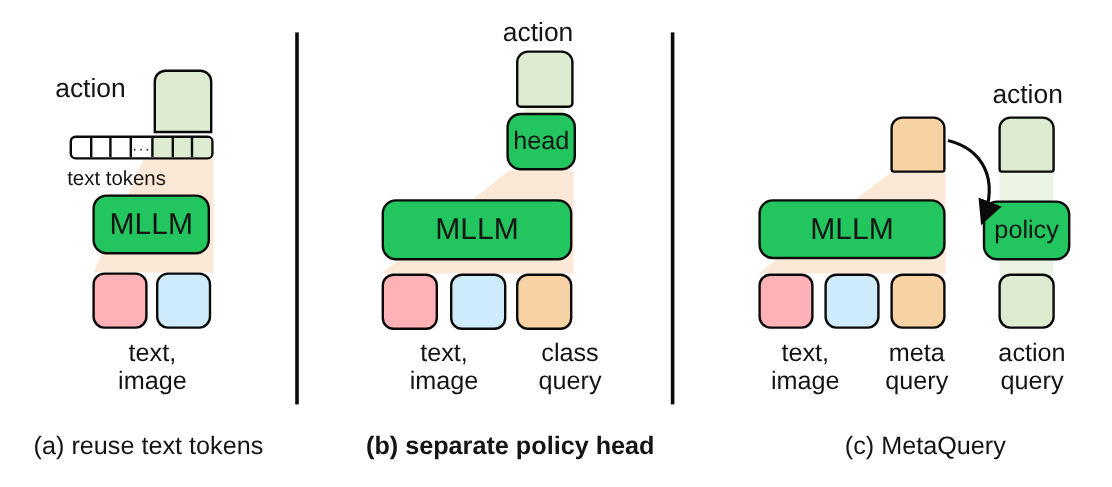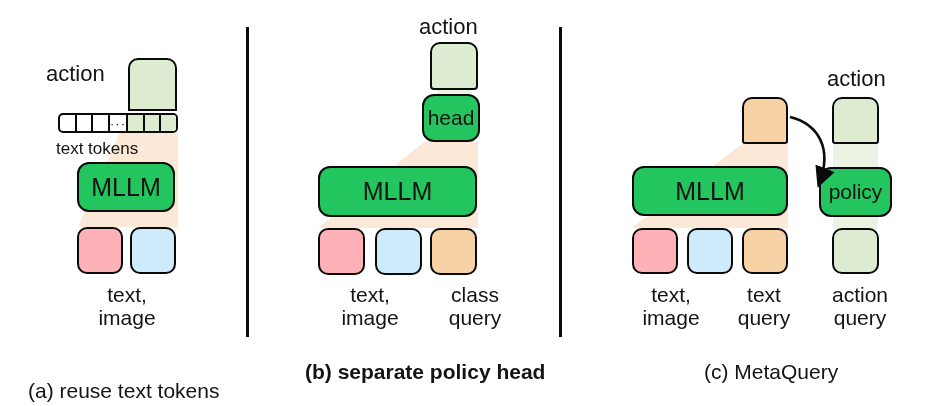--- a/index.html
+++ b/index.html
@@ -68,21 +68,21 @@
 </div>
 
 <div class="box r10 pink" style="left:77px;top:227px;width:46px;height:47px;"></div>
 <div class="box r10 blue" style="left:130px;top:227px;width:46px;height:47px;"></div>
 
 <div class="lbl2" style="left:127px;top:283px;">
   <div>text,</div>
   <div>image</div>
 </div>
 
-<span class="caption" style="left:28px;margin-top:19px;">(a) reuse text tokens</span>
+<span class="caption" style="left:28px;">(a) reuse text tokens</span>
 
 <div class="divider" style="left:246px;"></div>
 
 <span class="lbl" style="left:419px;top:14px;">action</span>
 
 <div class="box green" style="left:430px;top:42px;width:48px;height:48px;border-radius:10px 10px 4px 4px;"></div>
 
 <div class="box r12 gray module sm" style="left:422px;top:94px;width:58px;height:48px;">
   <span>head</span>
 </div>
@@ -124,21 +124,21 @@
 <div class="box r10 pink" style="left:632px;top:228px;width:46px;height:46px;"></div>
 <div class="box r10 blue" style="left:687px;top:228px;width:46px;height:46px;"></div>
 <div class="box r10 orange" style="left:742px;top:228px;width:46px;height:46px;"></div>
 <div class="box r10 green" style="left:832px;top:228px;width:47px;height:46px;"></div>
 
 <div class="lbl2" style="left:671px;top:283px;">
   <div>text,</div>
   <div>image</div>
 </div>
 <div class="lbl2" style="left:764px;top:283px;">
-  <div>text</div>
+  <div>meta</div>
   <div>query</div>
 </div>
 <div class="lbl2" style="left:860px;top:283px;">
   <div>action</div>
   <div>query</div>
 </div>
 
 <span class="caption" style="left:704px;">(c) MetaQuery</span>
 
 <svg class="overlay" width="927" height="406">

